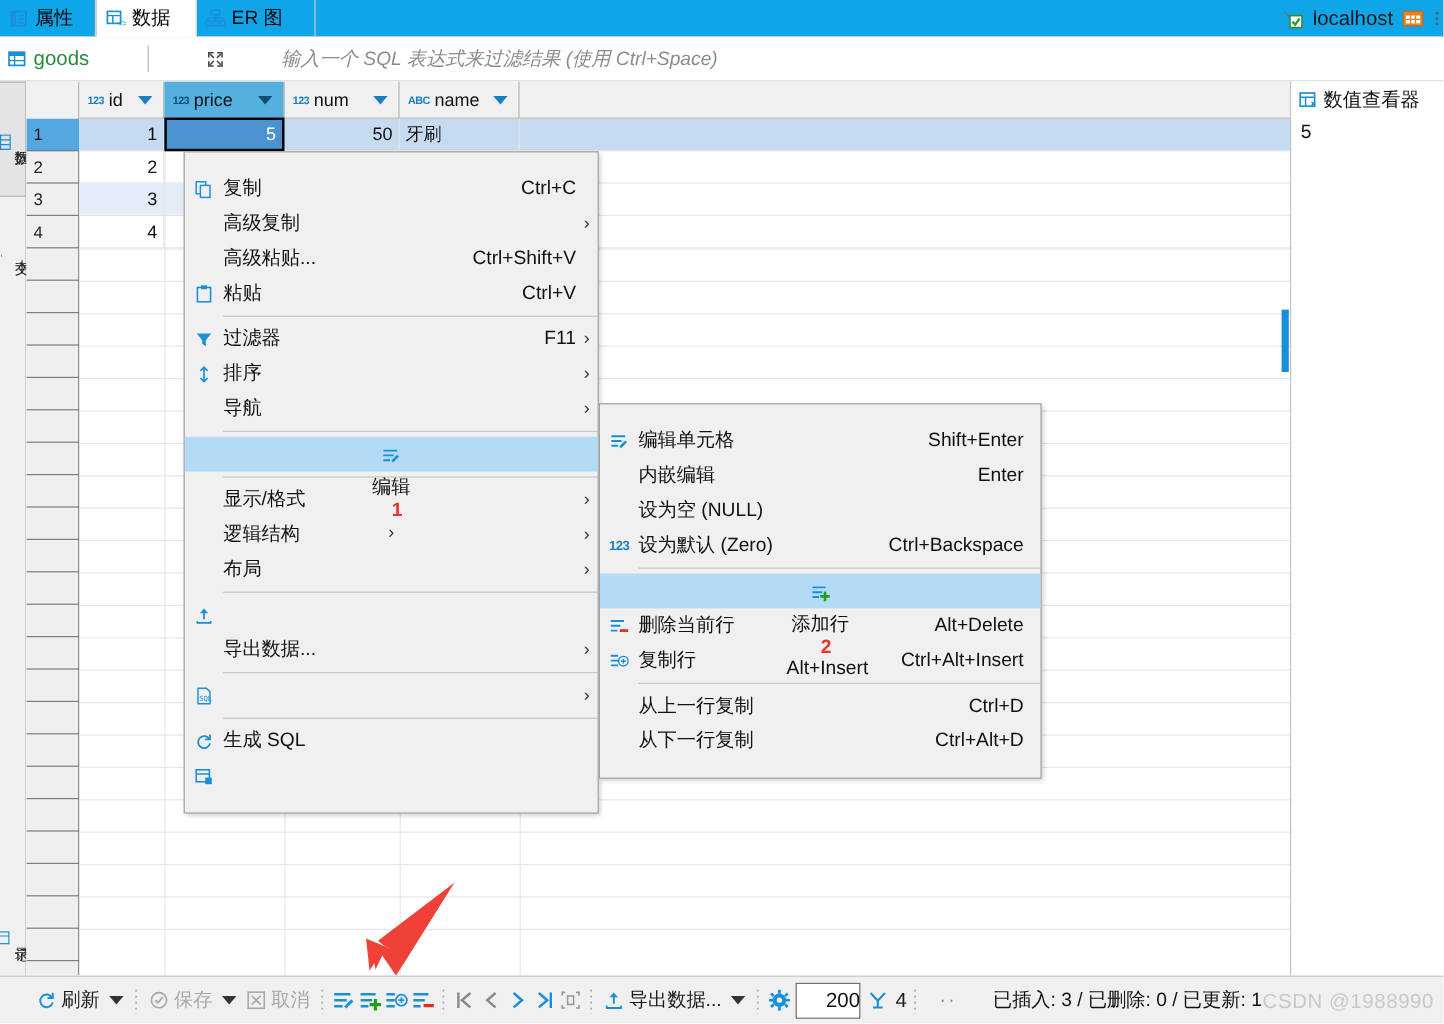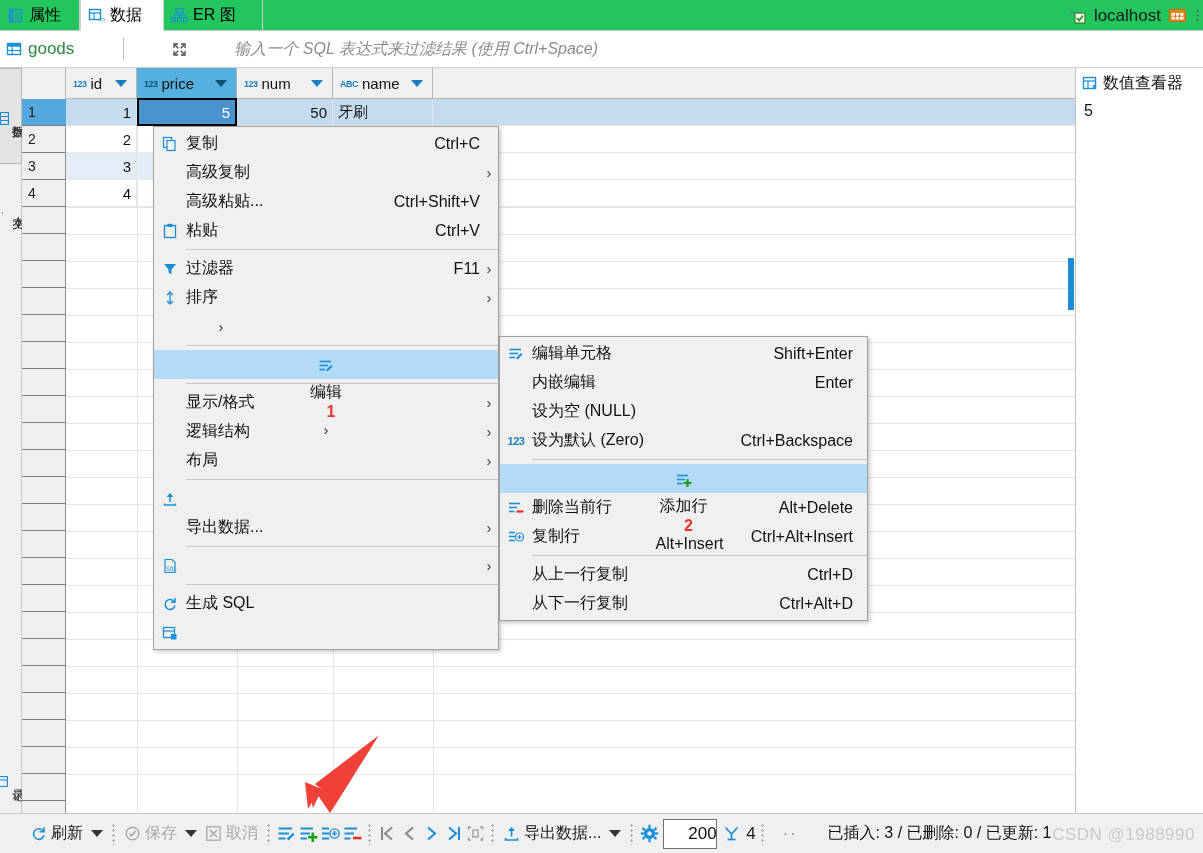--- a/index.html
+++ b/index.html
@@ -11,21 +11,21 @@
     font-family: "Liberation Sans", "DejaVu Sans", sans-serif;
     font-size: 13px;
     color: #1a1a1a;
     -webkit-font-smoothing: antialiased;
   }
   #app { position: relative; width: 1203px; height: 853px; }
 
   
   .tabbar {
     position: absolute; left: 0; top: 0; width: 1203px; height: 31px;
-    background: #22c55e;
+    background: #0ea5e9;
     border-bottom: 1px solid #c8c8c8;
   }
   .tab {
     position: absolute; top: 0; height: 31px;
     display: flex; align-items: center; gap: 5px;
     padding: 0 9px 0 7px;
     font-size: 16px;
     color: #000;
     cursor: default;
     border-right: 1px solid #cfcfcf;
@@ -219,21 +219,21 @@
     font-size: 16px; color: #111; white-space: nowrap; margin-left: 30px;
   }
 
   
   .menu {
     position: absolute;
     background: #f0f0f0;
     border: 1px solid #a0a0a0;
     box-shadow: 2px 2px 4px rgba(0,0,0,0.22);
     z-index: 60;
-    padding: 2px 0;
+    padding: 16px 0;
   }
   .mi {
     position: relative;
     height: 29px;
     display: flex; align-items: center;
     padding: 0 0 0 0;
     cursor: default;
     font-size: 16px; color: #111;
   }
   .mi.hl { background: #b4dbf5; flex-direction: column; }
@@ -599,20 +599,21 @@
           <path d="M5 11 L8 14 L11 11" stroke="#1a8fd8" stroke-width="1.4" fill="none"></path>
         </svg>
       </span>
       <span class="mi-label">排序</span>
       <span class="mi-accel"></span>
       <span class="mi-sub">›</span>
     </div>
 
     <div class="mi">
       <span class="mi-ico"></span>
+      <span class="mi-label">导航</span>
       <span class="mi-accel"></span>
       <span class="mi-sub">›</span>
     </div>
 
     <div class="msep"></div>
 
     <div class="mi hl">
       <span class="mi-ico">
         <svg width="16" height="16" viewBox="0 0 16 16">
           <line x1="1.5" y1="3.5" x2="13" y2="3.5" stroke="#1a8fd8" stroke-width="1.6"></line>

